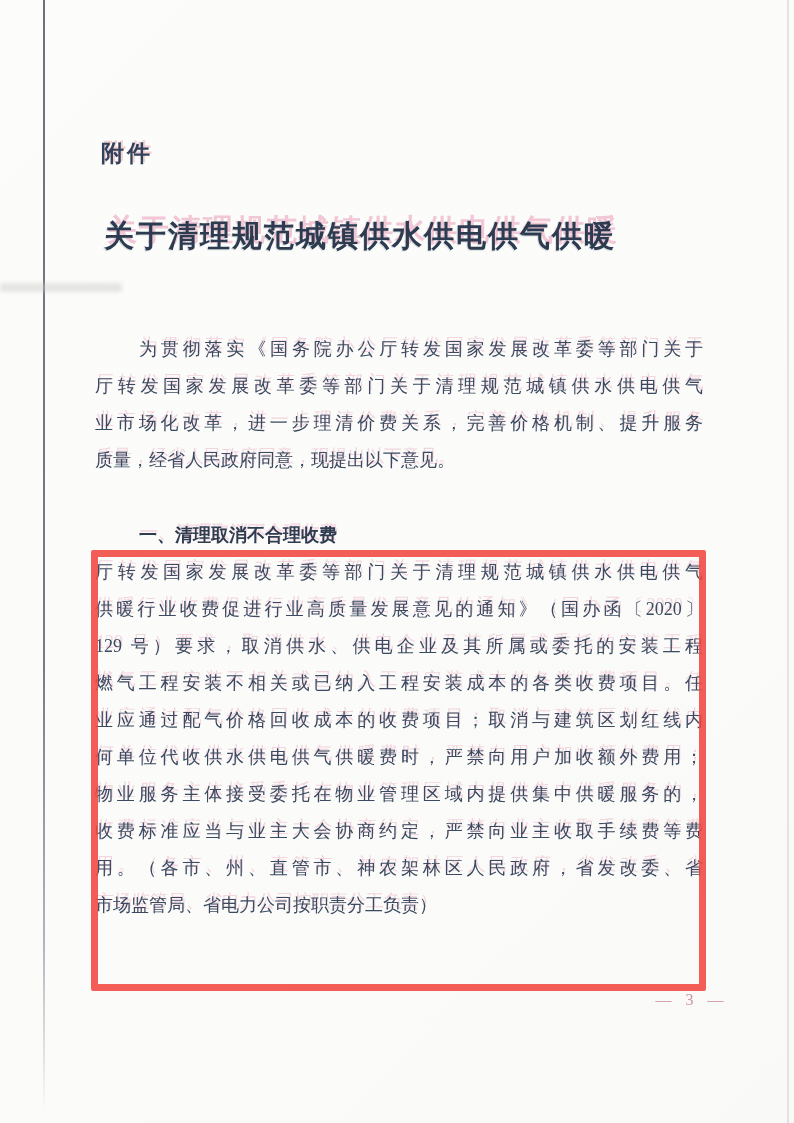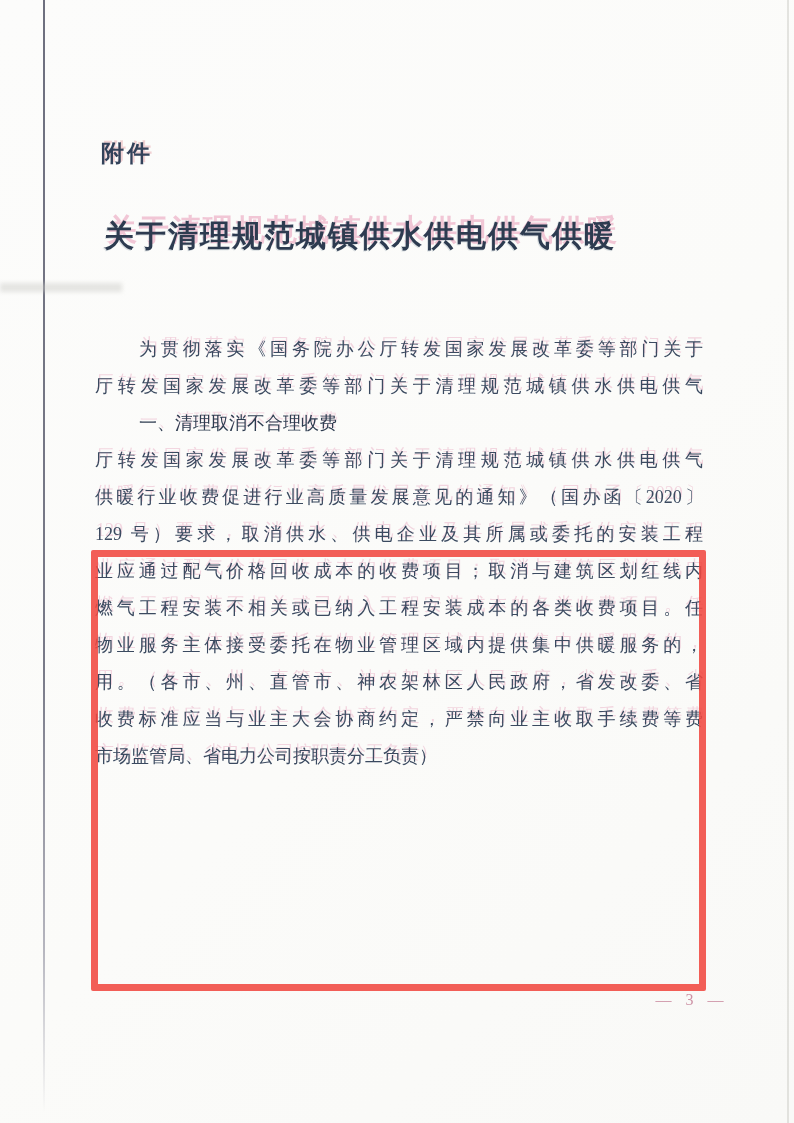--- a/index.html
+++ b/index.html
@@ -53,22 +53,23 @@
     height: 37px; line-height: 37px;
     font-size: 18px; color: #3b4a60;
     text-align: justify; text-align-last: justify;
     text-justify: inter-ideograph;
     text-shadow: 1px -4px 0 rgba(228,146,178,0.36);
     overflow: hidden; white-space: nowrap;
   }
   .line-indent { text-indent: 44px; }
   .line-end { text-align-last: left; }
   .heading-line {
-    font-weight: normal; color: #2e3c50;
+    font-weight: bold; color: #2e3c50;
     text-shadow: 1px -3px 0 rgba(228,146,178,0.30);
+    margin-top: 38px;
   }
   
   .highlight-box {
     position: absolute; left: 91px; top: 550px;
     width: 615px; height: 441px;
     border: 7px solid rgba(240,72,64,0.88);
     box-sizing: border-box;
     border-radius: 2px;
     pointer-events: none;
   }
@@ -90,31 +91,34 @@
 
   <div class="attachment">附件</div>
 
   <div class="title-block">
     <div class="title-line">关于清理规范城镇供水供电供气供暖</div>
   </div>
 
   <div class="body-block">
     <div class="doc-line line-indent">为贯彻落实《国务院办公厅转发国家发展改革委等部门关于</div>
     <div class="doc-line">厅转发国家发展改革委等部门关于清理规范城镇供水供电供气</div>
+    <div class="doc-line">业市场化改革，进一步理清价费关系，完善价格机制、提升服务</div>
+    <div class="doc-line line-end">质量，经省人民政府同意，现提出以下意见。</div>
 
     <div class="doc-line line-indent line-end heading-line">一、清理取消不合理收费</div>
 
     <div class="doc-line">厅转发国家发展改革委等部门关于清理规范城镇供水供电供气</div>
     <div class="doc-line">供暖行业收费促进行业高质量发展意见的通知》（国办函〔2020〕</div>
     <div class="doc-line">129 号）要求，取消供水、供电企业及其所属或委托的安装工程</div>
+    <div class="doc-line">燃气工程安装不相关或已纳入工程安装成本的各类收费项目。任</div>
     <div class="doc-line">业应通过配气价格回收成本的收费项目；取消与建筑区划红线内</div>
-    <div class="doc-line">燃气工程安装不相关或已纳入工程安装成本的各类收费项目。任</div>
+    <div class="doc-line">何单位代收供水供电供气供暖费时，严禁向用户加收额外费用；</div>
     <div class="doc-line">物业服务主体接受委托在物业管理区域内提供集中供暖服务的，</div>
+    <div class="doc-line">收费标准应当与业主大会协商约定，严禁向业主收取手续费等费</div>
     <div class="doc-line">用。（各市、州、直管市、神农架林区人民政府，省发改委、省</div>
-    <div class="doc-line">收费标准应当与业主大会协商约定，严禁向业主收取手续费等费</div>
     <div class="doc-line line-end">市场监管局、省电力公司按职责分工负责）</div>
   </div>
 
   <div class="highlight-box"></div>
 
   <div class="page-number">— 3 —</div>
 
 </div>
 
 </body></html>

